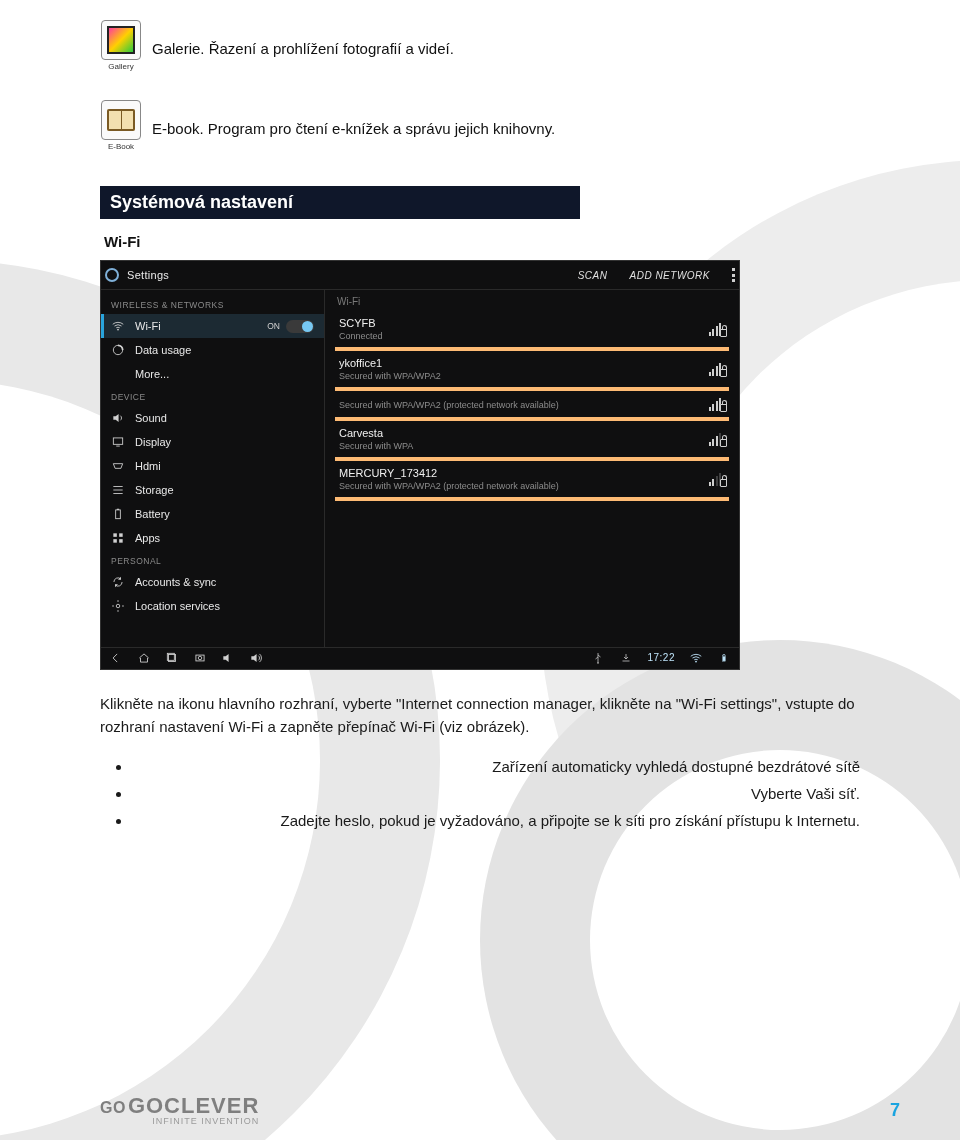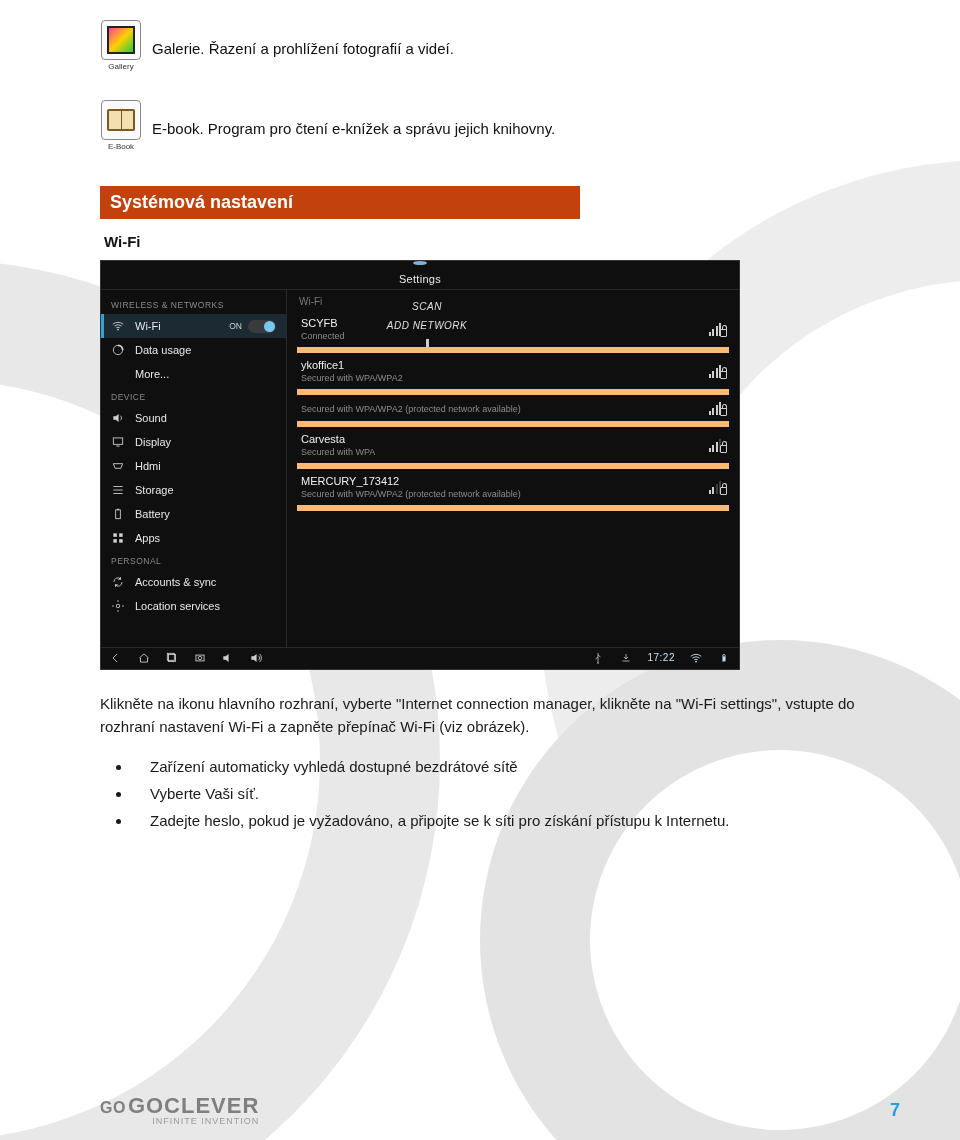--- a/index.html
+++ b/index.html
@@ -25,78 +25,78 @@
   .app-icon .boxed { width: 40px; height: 40px; border: 1px solid #888; border-radius: 4px; background: #fafafa; display: flex; align-items: center; justify-content: center; }
   .app-icon .cap { font-size: 8px; color: #333; margin-top: 2px; }
   .gallery-pic { width: 28px; height: 28px; background:
       linear-gradient(135deg, #ff3c9d 0%, #ffd000 50%, #2acb3e 100%);
       border: 2px solid #222; }
   .ebook-pic { width: 28px; height: 22px; background: #f3e0b0; border-radius: 2px; box-shadow: inset 0 0 0 2px #7a5a24; position: relative; }
   .ebook-pic::after { content:""; position:absolute; left:50%; top:2px; bottom:2px; width:1px; background:#7a5a24; }
   .app-text { font-size: 15px; color: #111; }
 
   
-  .heading-bar { background: #c2410c; color: #fff; font-weight: bold; font-size: 18px; padding: 6px 10px; width: 480px; margin: 30px 0 14px 0; }
+  .heading-bar { background: #0f172a; color: #fff; font-weight: bold; font-size: 18px; padding: 6px 10px; width: 480px; margin: 30px 0 14px 0; }
 
   .sub-heading { font-weight: bold; font-size: 15px; margin: 6px 0 10px 4px; color: #111; }
 
   
   .shot {
     width: 640px; height: 410px;
     background: #0f0f10; color: #d8d8d8;
     font-size: 11px;
     border: 1px solid #333;
     margin-bottom: 22px;
     position: relative;
   }
-  .shot .topbar { height: 28px; display:flex; align-items:center; gap:8px; padding:0 4px; font-size:11px;flex-direction:column; }
+  .shot .topbar { height: 28px; display:flex; align-items:center; gap:8px; padding:0 4px; font-size:11px; }
   .shot .topbar .gear { width:14px; height:14px; border-radius:50%; border:2px solid #7fb0d8; position:relative; }
   .shot .topbar .title { color:#eaeaea; letter-spacing: .3px; }
   .shot .topbar .spacer { flex:1; }
   .shot .topbar .act { color:#e0e0e0; font-size:10px; margin-left:14px; letter-spacing:.5px;font-style:italic; }
   .shot .topbar .kebab { width:3px; height:14px; display:flex; flex-direction:column; justify-content:space-between; margin-left:14px; }
   .shot .topbar .kebab span { width:3px; height:3px; background:#cfcfcf; display:block; }
 
   .shot .body { display:flex; height: calc(100% - 28px - 22px); border-top:1px solid #2a2a2a; }
-  .shot .side { width: 186px; border-right:1px solid #2a2a2a; padding:4px 0 0 0; }
+  .shot .side { width: 224px; border-right:1px solid #2a2a2a; padding:4px 0 0 0; }
   .sect-label { color:#8a8a8a; font-size:8.5px; letter-spacing:.5px; padding: 6px 10px 4px 10px; }
   .side-item { display:flex; align-items:center; gap:10px; padding:5px 10px; font-size:11px; color:#e8e8e8; position:relative; }
   .side-item .si-icon { width:14px; height:14px; flex:0 0 14px; display:flex; align-items:center; justify-content:center; }
   .side-item .tail { margin-left:auto; display:flex; align-items:center; gap:6px; }
   .side-item.selected { background:#1c2a33; }
   .side-item.selected::before { content:""; position:absolute; left:0; top:0; bottom:0; width:3px; background:#29a4dc; }
   .pill { width:28px; height:13px; border-radius:7px; background:#3a3a3a; position:relative; }
   .pill .knob { position:absolute; right:1px; top:1px; width:11px; height:11px; border-radius:50%; background:#77c8f2; }
   .on-label { font-size:8.5px; color:#d0d0d0; }
   .stroke { stroke:#d0d0d0; fill:none; stroke-width:1.5; }
 
   .shot .main { flex:1; padding:6px 10px 0 10px; }
   .main-title { color:#7a7a7a; font-size:10px; padding: 0 0 4px 2px; }
-  .netrow { padding:6px 4px; border-bottom:6px solid #fdba74; display:flex; align-items:center; }
+  .netrow { padding:6px 4px; border-bottom:4px solid #fdba74; display:flex; align-items:center; }
   .netrow .txt { flex:1; }
   .netrow .ssid { color:#f0f0f0; font-size:11px; }
   .netrow .sub  { color:#8c8c8c; font-size:9px; margin-top:2px; }
   .sigwrap { width:20px; display:flex; align-items:flex-end; justify-content:center; gap:2px; height:14px; position:relative; }
   .sig { display:flex; align-items:flex-end; gap:1.5px; }
   .sig span { width:2px; background:#cfcfcf; display:block; }
   .lock { width:7px; height:8px; border:1px solid #cfcfcf; border-radius:1px; position:absolute; right:-2px; bottom:-1px; background:#0f0f10; }
   .lock::before { content:""; position:absolute; left:1px; top:-5px; width:3px; height:4px; border:1px solid #cfcfcf; border-bottom:none; border-radius:3px 3px 0 0; }
 
   .shot .bottom {
     height:20px; border-top:1px solid #2a2a2a;
     display:flex; align-items:center; padding:0 8px; gap:14px;
     font-size:10px; color:#cfcfcf;
   }
   .shot .bottom .spacer { flex:1; }
   .navico { width:14px; height:14px; display:inline-flex; align-items:center; justify-content:center; }
   .clock { color:#bfe4fa; letter-spacing:.5px; }
 
   
   .para { font-size: 15px; color:#1a1a1a; line-height:1.55; margin: 0 0 14px 0; max-width: 760px; }
-  ul.bullets { list-style: disc; padding-left: 32px; margin-bottom: 13px; max-width: 760px; }
+  ul.bullets { list-style: disc; padding-left: 32px; margin-bottom: 13px; max-width: 760px; text-align: right; }
   ul.bullets li { font-size:15px; color:#1a1a1a; line-height:1.8; padding-left:18px; }
 
   
   .footer { position:absolute; left:0; right:0; bottom:14px; padding: 0 60px 0 100px; display:flex; align-items:center; z-index:2; }
   .brand { display:flex; align-items:center; gap:8px; color:#7f7f7f; }
   .brand .go { font-weight:800; font-size:16px; letter-spacing:.5px; }
   .brand .name { font-weight:800; font-size:22px; letter-spacing:1px; }
   .brand .tag { font-size:9px; letter-spacing:1px; margin-left:20px; color:#9a9a9a; }
   .brand-wrap { display:flex; flex-direction:column; line-height:1;align-items:flex-end; }
   .brand-row { display:flex; align-items:baseline; gap:2px; }

